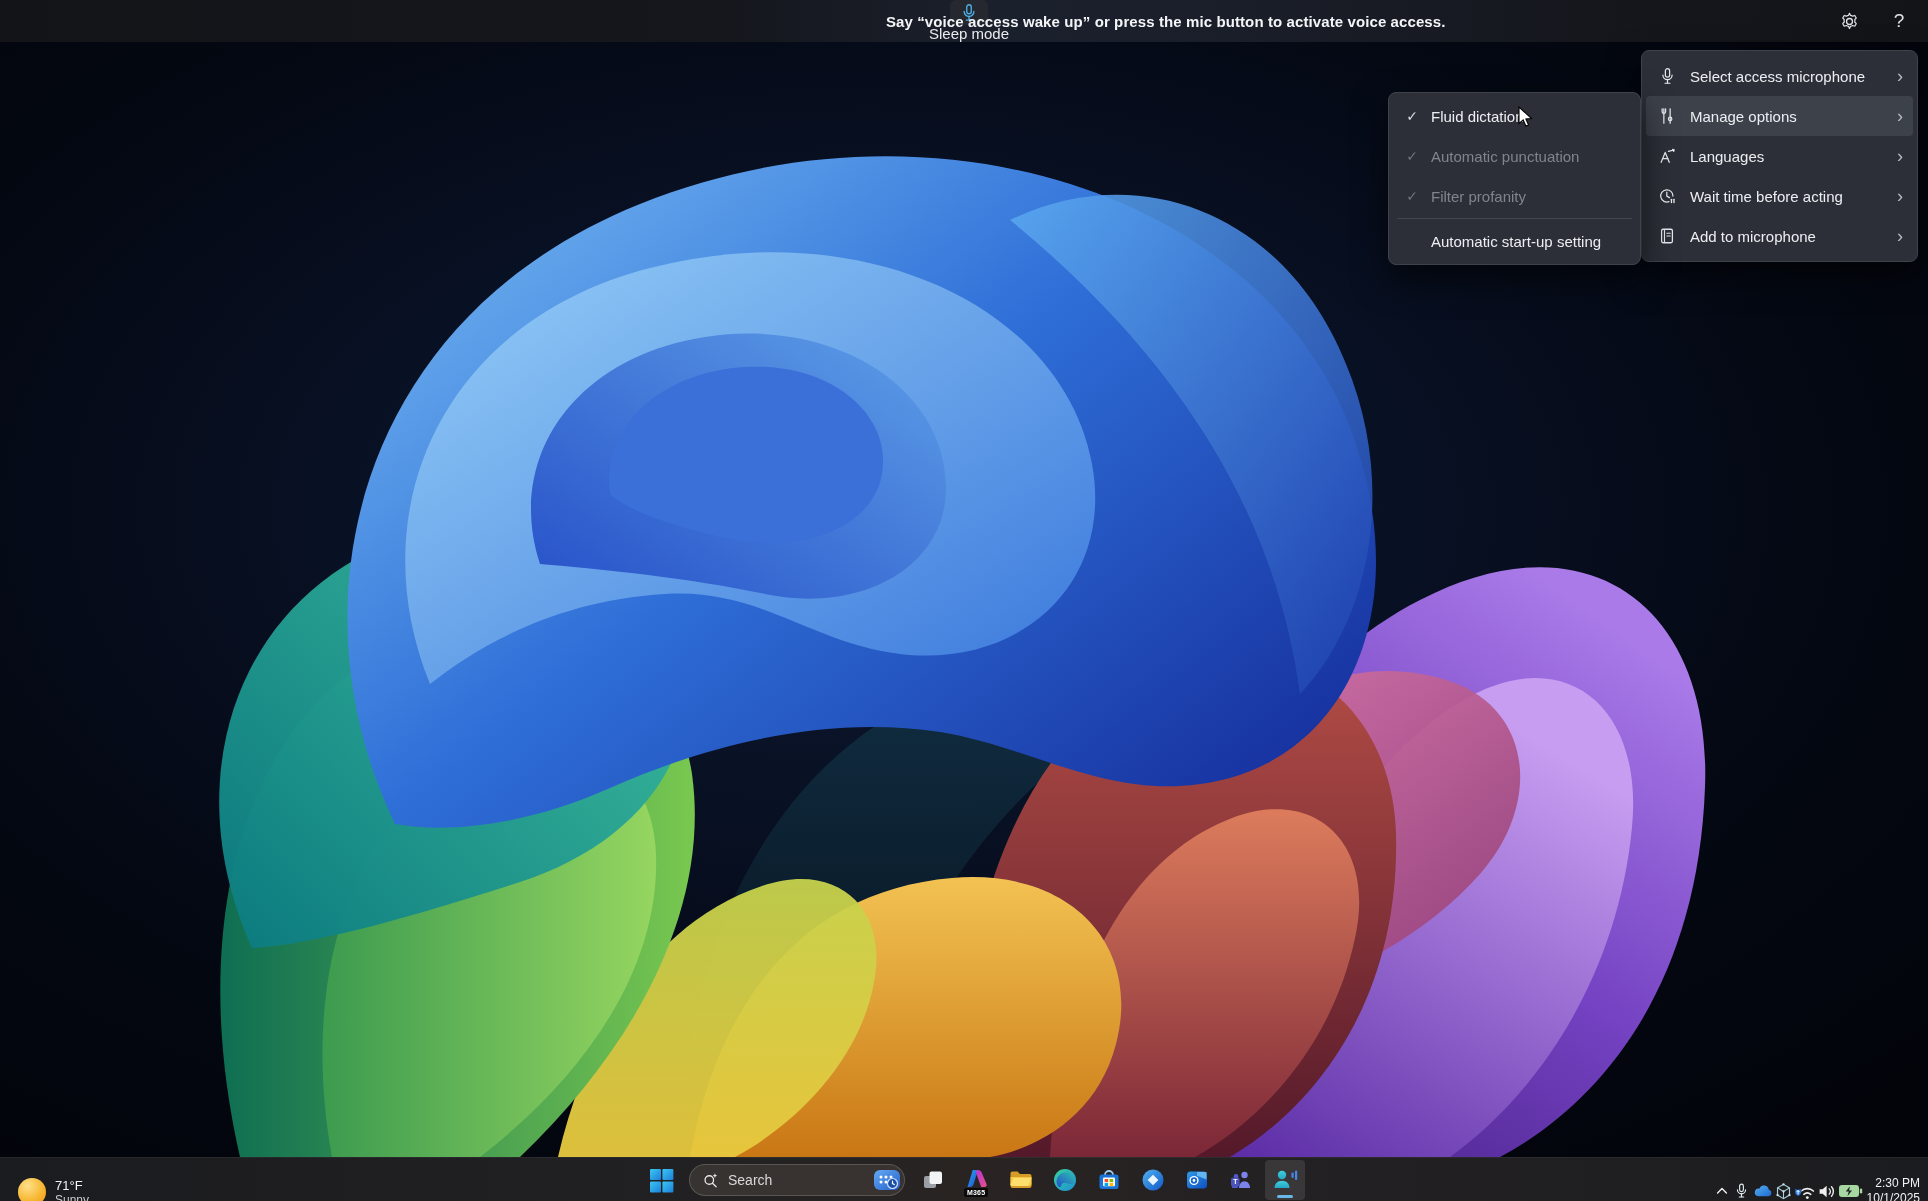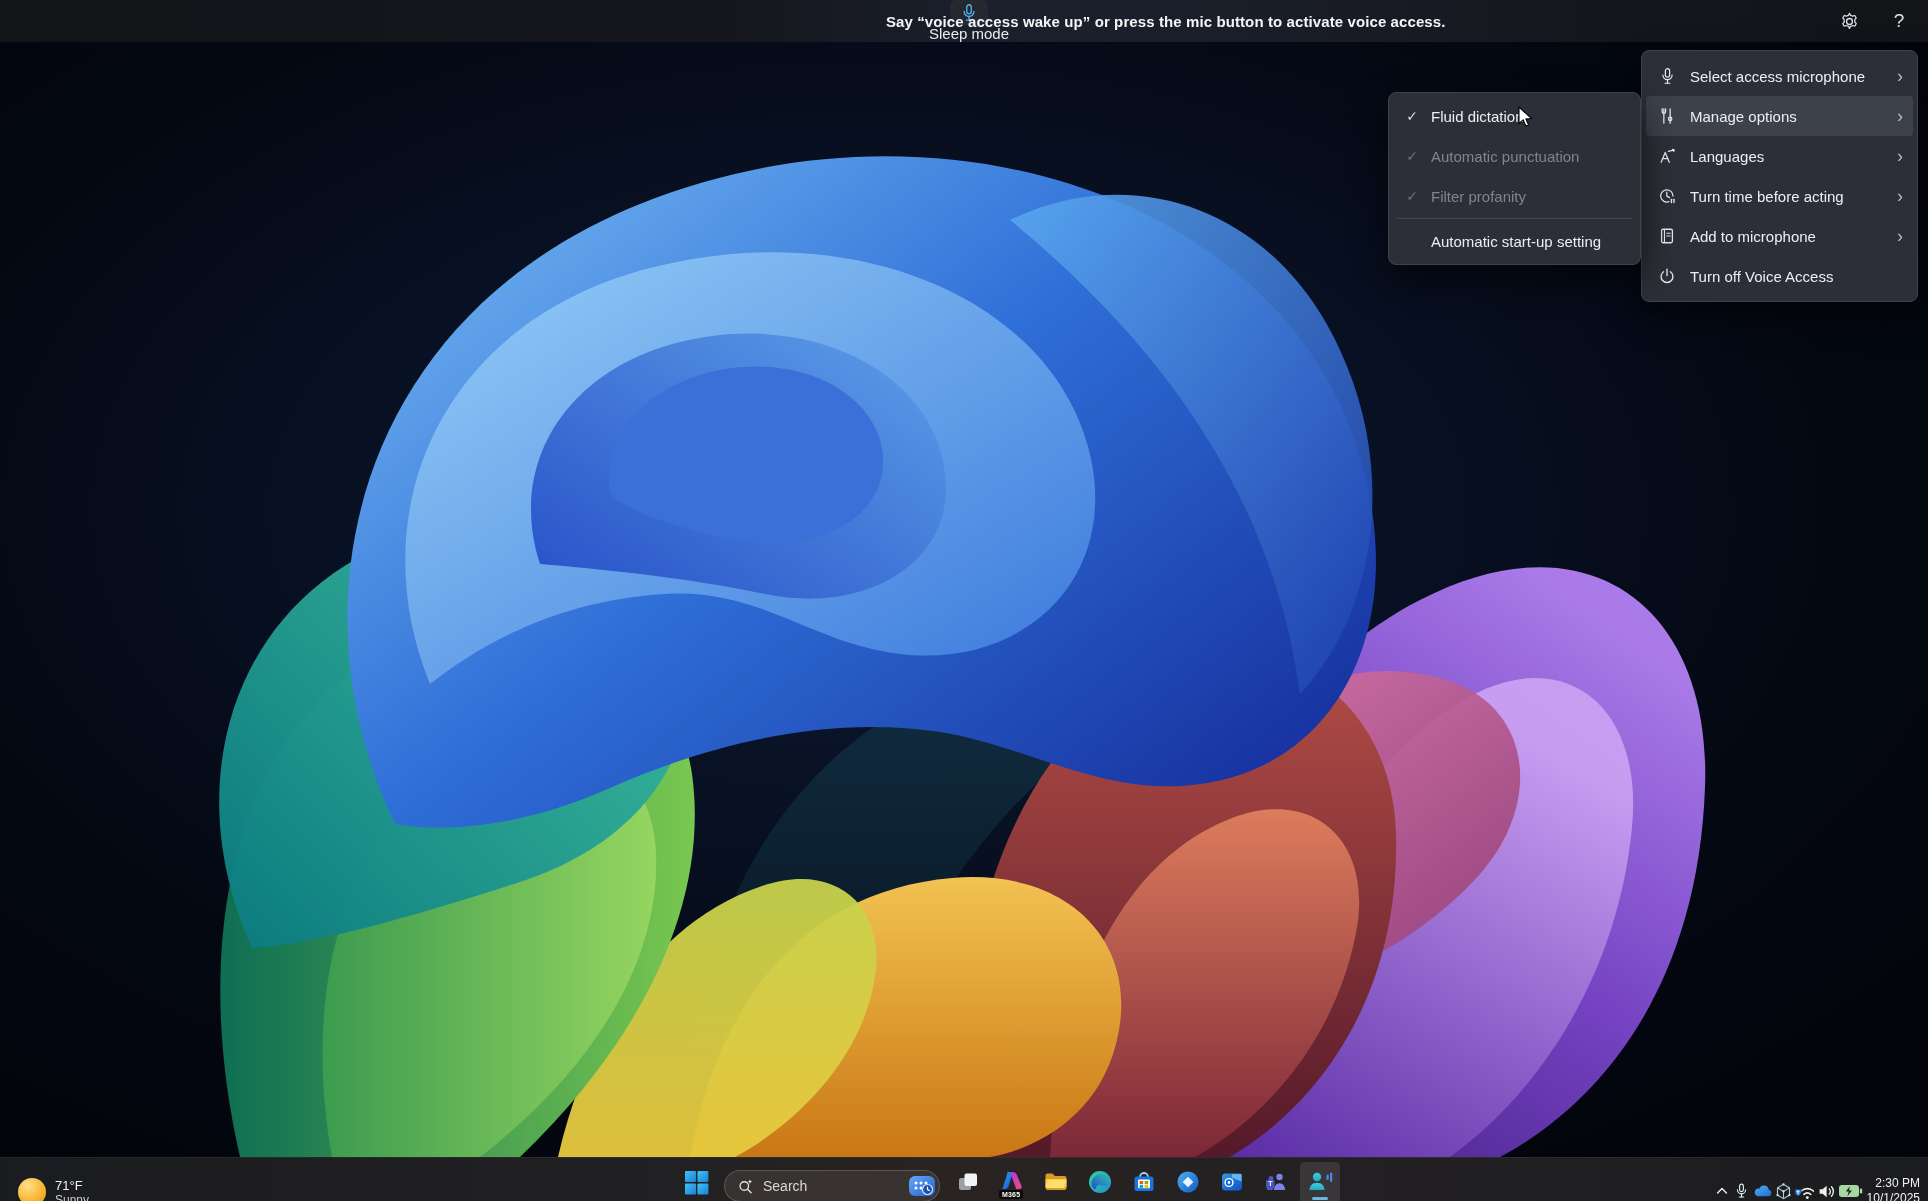--- a/index.html
+++ b/index.html
@@ -62,21 +62,21 @@
   .taskbar {
     position:absolute; left:0; top:1157px; width:1928px; height:44px; z-index:6;
     background:linear-gradient(90deg,#1b1c1f 0%,#212022 34%,#292422 50%,#242123 64%,#1b1c1f 100%);
     border-top:1px solid rgba(255,255,255,.05);
   }
   .weather { position:absolute; left:10px; top:12px; height:44px; display:flex; align-items:center; gap:9px; padding:0 8px; border-radius:4px; }
   .sun { width:28px; height:28px; border-radius:50%; background:radial-gradient(circle at 35% 28%,#ffe08a,#f7b733 55%,#ec9215); }
   .weather-temp { font-size:13px; color:#f2f2f2; line-height:15px; }
   .weather-cond { font-size:12px; color:#c9c9c9; line-height:14px; }
 
-  .task-center { position:absolute; left:676px; top:0; height:44px; display:flex; align-items:flex-end; gap:4px; }
+  .task-center { position:absolute; left:641px; top:0; height:44px; display:flex; align-items:center; gap:4px; }
   .app-btn { position:relative; width:40px; height:40px; border-radius:4px; display:flex; align-items:center; justify-content:center; }
   .app-btn.active-app { background:rgba(255,255,255,.10); }
   .run-underline { position:absolute; bottom:2px; left:12px; width:16px; height:3px; border-radius:2px; background:#67b7e8; }
 
   .search-pill {
     height:32px; width:216px; margin:0 4px; border-radius:16px;
     background:rgba(62,57,54,.78); border:1px solid rgba(255,255,255,.17);
     display:flex; align-items:center; gap:9px; padding:0 3px 0 12px;
   }
   .search-label { flex:1; font-size:14px; color:#d9d9d9; }
@@ -256,44 +256,35 @@
   </div>
   <div class="menu-row">
     <span class="menu-icon">
       <svg width="18" height="18" viewBox="0 0 20 20">
           <path d="M16.6 10a6.8 6.8 0 1 0-4.4 6.3" fill="none" stroke="#e6e9ed" stroke-width="1.4" stroke-linecap="round"></path>
           <path d="M9.8 5.8v4.4l3 1.6" fill="none" stroke="#e6e9ed" stroke-width="1.4" stroke-linecap="round" stroke-linejoin="round"></path>
           <rect x="14.2" y="13" width="1.5" height="5" rx=".7" fill="#e6e9ed"></rect>
           <rect x="17" y="13" width="1.5" height="5" rx=".7" fill="#e6e9ed"></rect>
         </svg>
     </span>
-    <span class="menu-label">Turn time before acting</span>
+    <span class="menu-label">Wait time before acting</span>
     <span class="chevron">›</span>
   </div>
   <div class="menu-row">
     <span class="menu-icon">
       <svg width="18" height="18" viewBox="0 0 20 20">
           <rect x="4" y="2.5" width="12" height="15" rx="1.6" fill="none" stroke="#e6e9ed" stroke-width="1.4"></rect>
           <line x1="7.2" y1="2.5" x2="7.2" y2="17.5" stroke="#e6e9ed" stroke-width="1.3"></line>
           <line x1="9.8" y1="7" x2="13.6" y2="7" stroke="#e6e9ed" stroke-width="1.2" stroke-linecap="round"></line>
           <line x1="9.8" y1="10" x2="13.6" y2="10" stroke="#e6e9ed" stroke-width="1.2" stroke-linecap="round"></line>
         </svg>
     </span>
     <span class="menu-label">Add to microphone</span>
     <span class="chevron">›</span>
   </div>
-  <div class="menu-row">
-    <span class="menu-icon">
-      <svg width="18" height="18" viewBox="0 0 20 20">
-          <line x1="10" y1="2.5" x2="10" y2="9.5" stroke="#e6e9ed" stroke-width="1.5" stroke-linecap="round"></line>
-          <path d="M6.2 5.2a6.6 6.6 0 1 0 7.6 0" fill="none" stroke="#e6e9ed" stroke-width="1.5" stroke-linecap="round"></path>
-        </svg>
-    </span>
-    <span class="menu-label">Turn off Voice Access</span>
-  </div>
 </div>
 
 <div class="menu options-submenu">
   <div class="sub-row">
     <span class="check">✓</span>
     <span class="menu-label">Fluid dictation</span>
   </div>
   <div class="sub-row disabled">
     <span class="check">✓</span>
     <span class="menu-label">Automatic punctuation</span>

